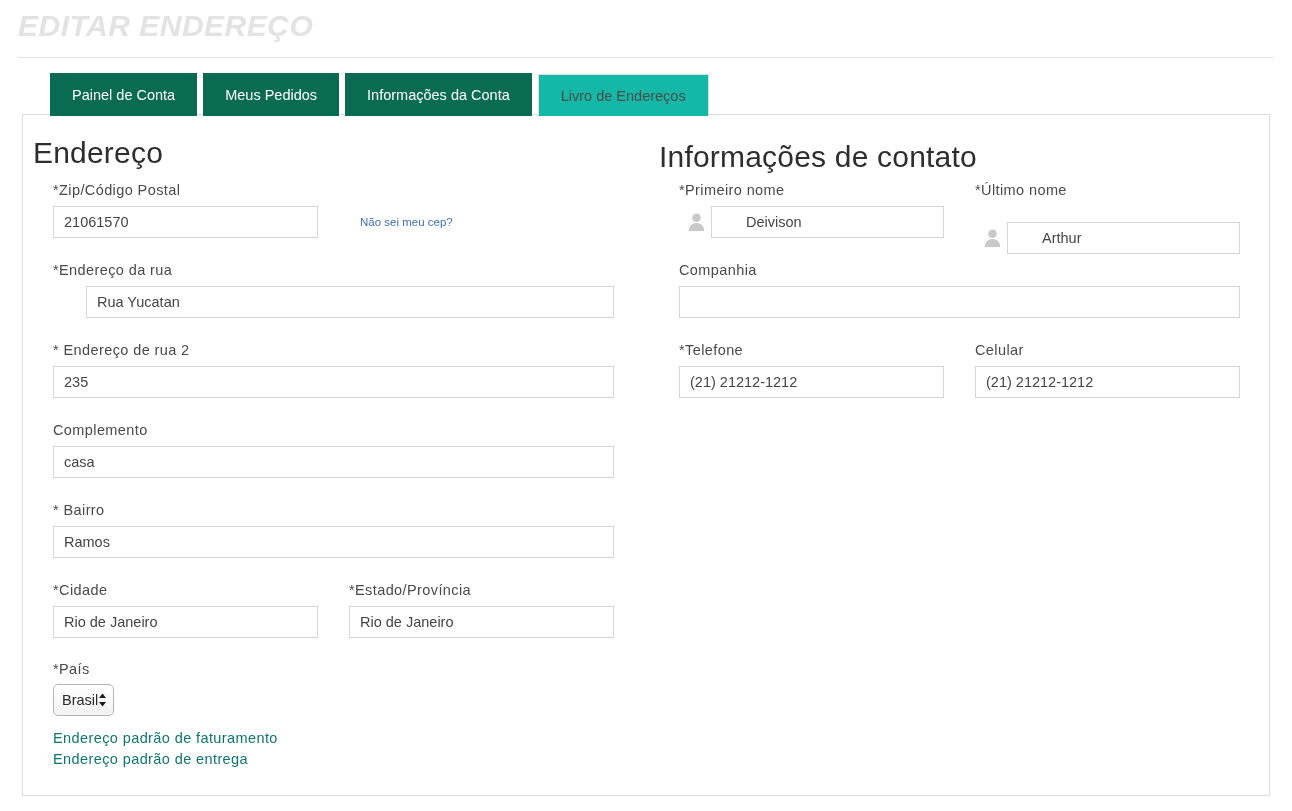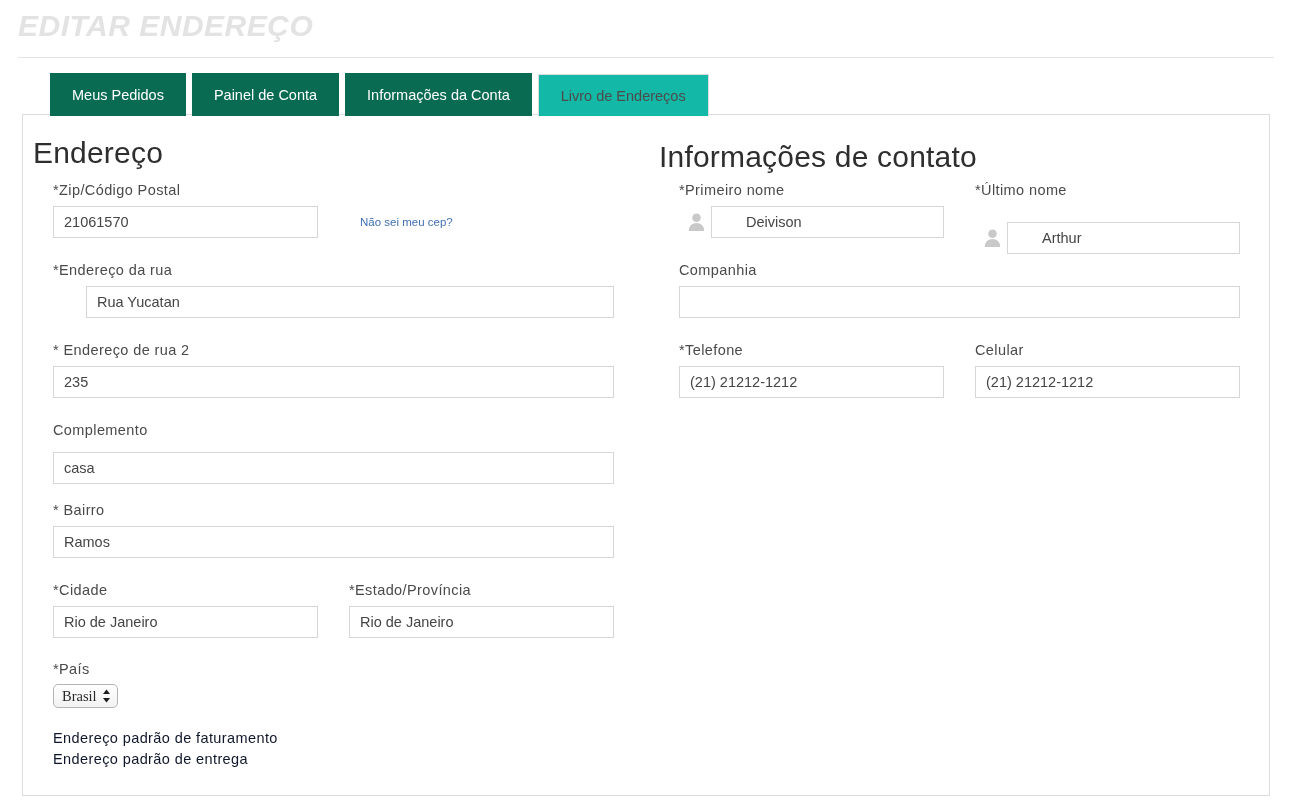--- a/index.html
+++ b/index.html
@@ -141,60 +141,60 @@
     color: #3f6fb5;
     text-decoration: none;
     white-space: nowrap;
     cursor: pointer;
   }
 
   
   .sel {
     -webkit-appearance: none;
     appearance: none;
-    font-family: Liberation Serif, serif;
+    font-family: Liberation Sans, sans-serif;
     font-size: 14.5px;
     color: #2a2a2a;
-    height: 24px;
-    padding: 0 20px 0 8px;
+    height: 32px;
+    padding: 0 14px 0 8px;
     border: 1px solid #b4b4b4;
     border-radius: 5px;
     background: linear-gradient(#ffffff, #f2f2f2);
     outline: none;
     cursor: pointer;
   }
   .sel-wrap { position: relative; display: inline-block; }
   .sel-arrows {
     position: absolute;
     right: 7px; top: 50%;
     transform: translateY(-50%);
     pointer-events: none;
     line-height: 0;
   }
 
   .default-line {
     font-size: 14.5px;
-    color: #0f172a;
+    color: #0f766e;
     letter-spacing: 0.4px;
     line-height: 21px;
     white-space: nowrap;
   }
 </style>
 </head>
 <body>
 
 <div class="page-title">EDITAR ENDEREÇO</div>
 <div class="title-rule"></div>
 
 <div class="tabbar">
   <div class="tab inactive">
+    <span>Painel de Conta</span>
+  </div>
+  <div class="tab inactive">
     <span>Meus Pedidos</span>
-  </div>
-  <div class="tab inactive">
-    <span>Painel de Conta</span>
   </div>
   <div class="tab inactive">
     <span>Informações da Conta</span>
   </div>
   <div class="tab active">
     <span>Livro de Endereços</span>
   </div>
 </div>
 
 <div class="panel">
@@ -220,21 +220,21 @@
 
     <div class="fieldrow" style="left:20px; top:226px; width:561px;">
       <div class="field-label">* Endereço de rua 2</div>
       <div style="margin-top:7px;">
         <input class="txt" value="235" style="">
       </div>
     </div>
 
     <div class="fieldrow" style="left:20px; top:306px; width:561px;">
       <div class="field-label">Complemento</div>
-      <div style="margin-top:13px;">
+      <div style="margin-top:7px;">
         <input class="txt" value="casa" style="">
       </div>
     </div>
 
     <div class="fieldrow" style="left:20px; top:386px; width:561px;">
       <div class="field-label">* Bairro</div>
       <div style="margin-top:7px;">
         <input class="txt" value="Ramos" style="">
       </div>
     </div>

